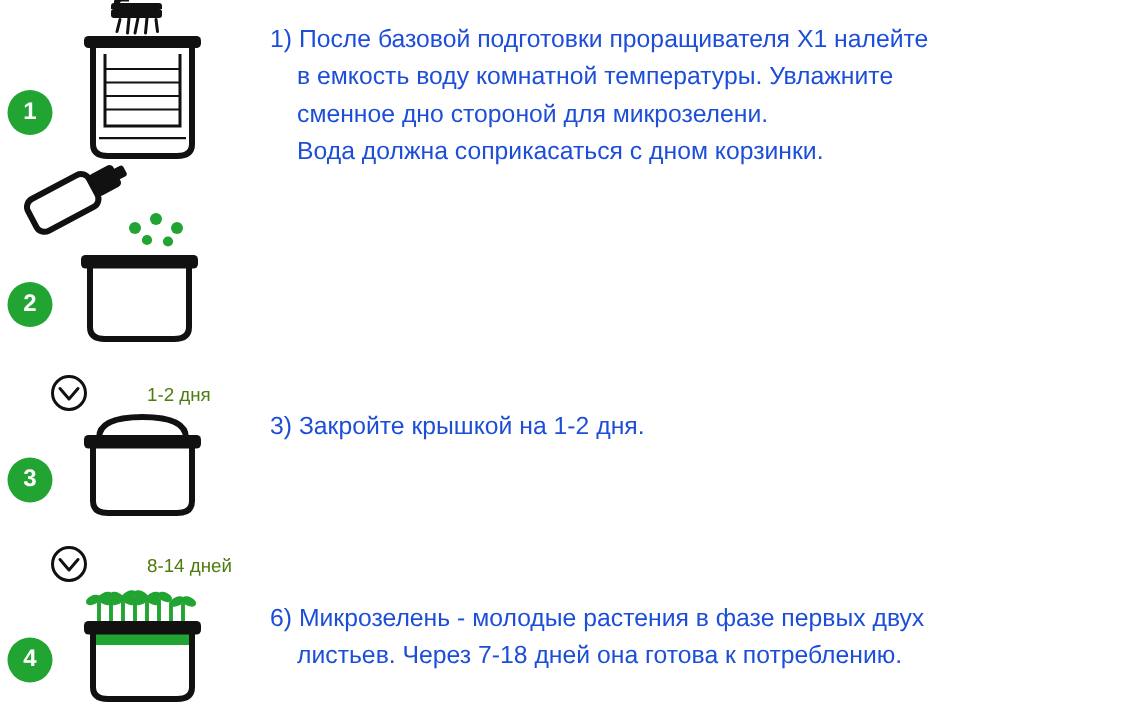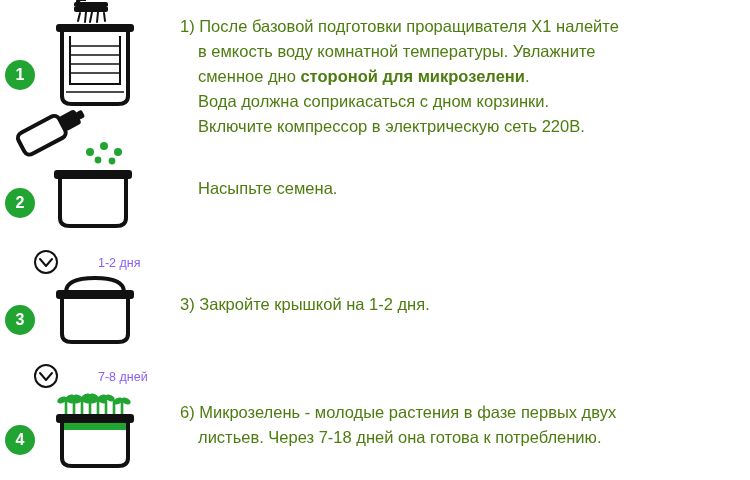--- a/index.html
+++ b/index.html
@@ -41,35 +41,35 @@
   }
   .art {
     position: absolute;
   }
   .text {
     position: absolute;
     left: 180px;
     width: 565px;
     font-size: 16.5px;
     line-height: 25px;
-    color: #4d7c0f;
+    color: #1d4ed8;
   }
   .text .ln {
     white-space: nowrap;
   }
   .indent {
     padding-left: 18px;
   }
-  b { font-weight: bold; }
+  b { font-weight: normal; }
 
   
   .timelabel {
     position: absolute;
     font-size: 12.5px;
-    color: #8b5cf6;
+    color: #4d7c0f;
     white-space: nowrap;
   }
 </style>
 </head>
 <body>
 
 <div class="sheet">
 
   <div class="step" style="top:0;">
 
@@ -94,21 +94,20 @@
 
         <line x1="36" y1="92" x2="94" y2="92" stroke="#111" stroke-width="1.5"></line>
       </svg>
     </div>
 
     <div class="text" style="top:14px;">
       <div class="ln">1) После базовой подготовки проращивателя X1 налейте</div>
       <div class="ln indent">в емкость воду комнатной температуры. Увлажните</div>
       <div class="ln indent">сменное дно <b>стороной для микрозелени</b>.</div>
       <div class="ln indent">Вода должна соприкасаться с дном корзинки.</div>
-      <div class="ln indent">Включите компрессор в электрическую сеть 220В.</div>
     </div>
   </div>
 
   <div class="step" style="top:0;">
 
     <div class="badge" style="left:5px; top:188px;">2</div>
 
     <div class="art" style="left:10px; top:108px;">
       <svg width="150" height="125" viewBox="0 0 150 125" xmlns="http://www.w3.org/2000/svg">
 
@@ -123,21 +122,20 @@
         <circle cx="108" cy="44" r="4" fill="#22a432"></circle>
         <circle cx="88" cy="52" r="3.4" fill="#22a432"></circle>
         <circle cx="102" cy="53" r="3.4" fill="#22a432"></circle>
 
         <path d="M50 70 L50 110 Q50 118 60 118 L106 118 Q116 118 116 110 L116 70" stroke="#111" stroke-width="4" fill="none"></path>
         <rect x="44" y="62" width="78" height="9" rx="3" fill="#111"></rect>
       </svg>
     </div>
 
     <div class="text" style="top:176px;">
-      <div class="ln indent">Насыпьте семена.</div>
     </div>
   </div>
 
   <div class="step" style="top:0;">
 
     <div class="badge" style="left:5px; top:305px;">3</div>
 
     <div class="art" style="left:30px; top:248px;">
       <svg width="130" height="100" viewBox="0 0 130 100" xmlns="http://www.w3.org/2000/svg">
 
@@ -146,21 +144,21 @@
 
         <path d="M36 44 Q36 30 65 30 Q94 30 94 44" stroke="#111" stroke-width="4" fill="none"></path>
         <rect x="26" y="42" width="78" height="9" rx="3" fill="#111"></rect>
 
         <path d="M32 50 L32 86 Q32 94 42 94 L88 94 Q98 94 98 86 L98 50" stroke="#111" stroke-width="4" fill="none"></path>
       </svg>
     </div>
 
     <div class="timelabel" style="left:98px; top:256px;">1-2 дня</div>
 
-    <div class="text" style="top:292px;">
+    <div class="text" style="top:272px;">
       <div class="ln">3) Закройте крышкой на 1-2 дня.</div>
     </div>
   </div>
 
   <div class="step" style="top:0;">
 
     <div class="badge" style="left:5px; top:425px;">4</div>
 
     <div class="art" style="left:30px; top:362px;">
       <svg width="130" height="110" viewBox="0 0 130 110" xmlns="http://www.w3.org/2000/svg">
@@ -196,21 +194,21 @@
         </g>
 
         <rect x="34" y="56" width="62" height="12" fill="#22a432"></rect>
 
         <rect x="26" y="52" width="78" height="9" rx="3" fill="#111"></rect>
 
         <path d="M32 60 L32 96 Q32 104 42 104 L88 104 Q98 104 98 96 L98 60" stroke="#111" stroke-width="4" fill="none"></path>
       </svg>
     </div>
 
-    <div class="timelabel" style="left:98px; top:370px;">7-8 дней</div>
+    <div class="timelabel" style="left:98px; top:370px;">8-14 дней</div>
 
     <div class="text" style="top:400px;">
       <div class="ln">6) Микрозелень - молодые растения в фазе первых двух</div>
       <div class="ln indent">листьев. Через 7-18 дней она готова к потреблению.</div>
     </div>
   </div>
 
 </div>
 
 </body></html>

